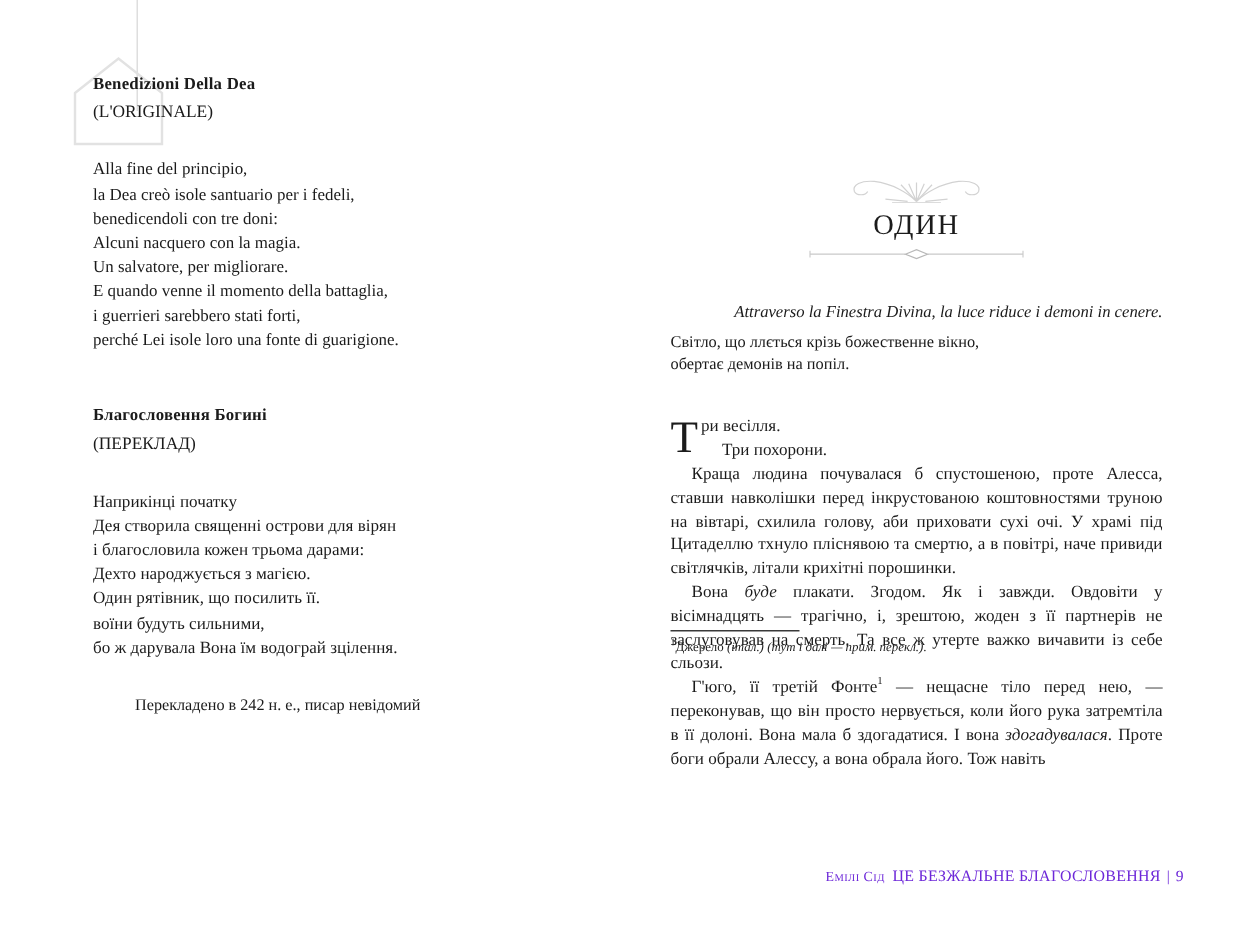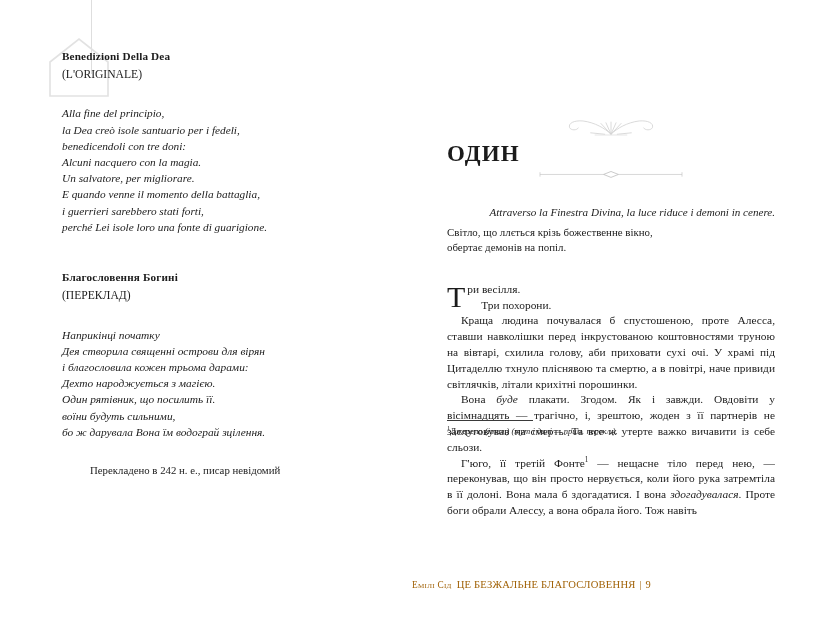--- a/index.html
+++ b/index.html
@@ -63,21 +63,20 @@
     margin: 0 0 3px 0;
     line-height: 1.45;
   }
   .poem-subtitle {
     font-size: 11.6px;
     font-weight: normal;
     margin: 0 0 22px 0;
     line-height: 1.4;
   }
   .poem-line {
-    font-style: italic;
     font-size: 11.3px;
     line-height: 16.2px;
     white-space: pre;
   }
   .poem-line.uk { font-size: 11.4px; }
 
   .translator-note {
     margin-top: 22px;
     padding-left: 28px;
     font-size: 10.8px;
@@ -91,23 +90,23 @@
     top: 118px;
     width: 328px;
   }
 
   .ornament-top {
     width: 148px;
     margin: 0 auto 4px auto;
     display: block;
   }
   .chapter-title {
-    text-align: left;
-    font-size: 23px;
-    font-weight: bold;
+    text-align: center;
+    font-size: 19px;
+    font-weight: normal;
     letter-spacing: 1.1px;
     line-height: 1.1;
     margin: 0;
   }
   .ornament-bottom {
     width: 148px;
     margin: 3px auto 0 auto;
     display: block;
   }
 
@@ -176,22 +175,23 @@
     vertical-align: super;
     line-height: 0;
   }
 
   
   .footer {
     position: absolute;
     left: 0;
     right: 35px;
     bottom: 26px;
+    text-align: right;
     white-space: nowrap;
-    color: #a16207;
+    color: #6d28d9;
   }
   .footer-author {
     font-size: 9.3px;
     font-variant: small-caps;
     letter-spacing: .3px;
   }
   .footer-title {
     font-size: 10.6px;
     letter-spacing: .2px;
     text-transform: uppercase;

